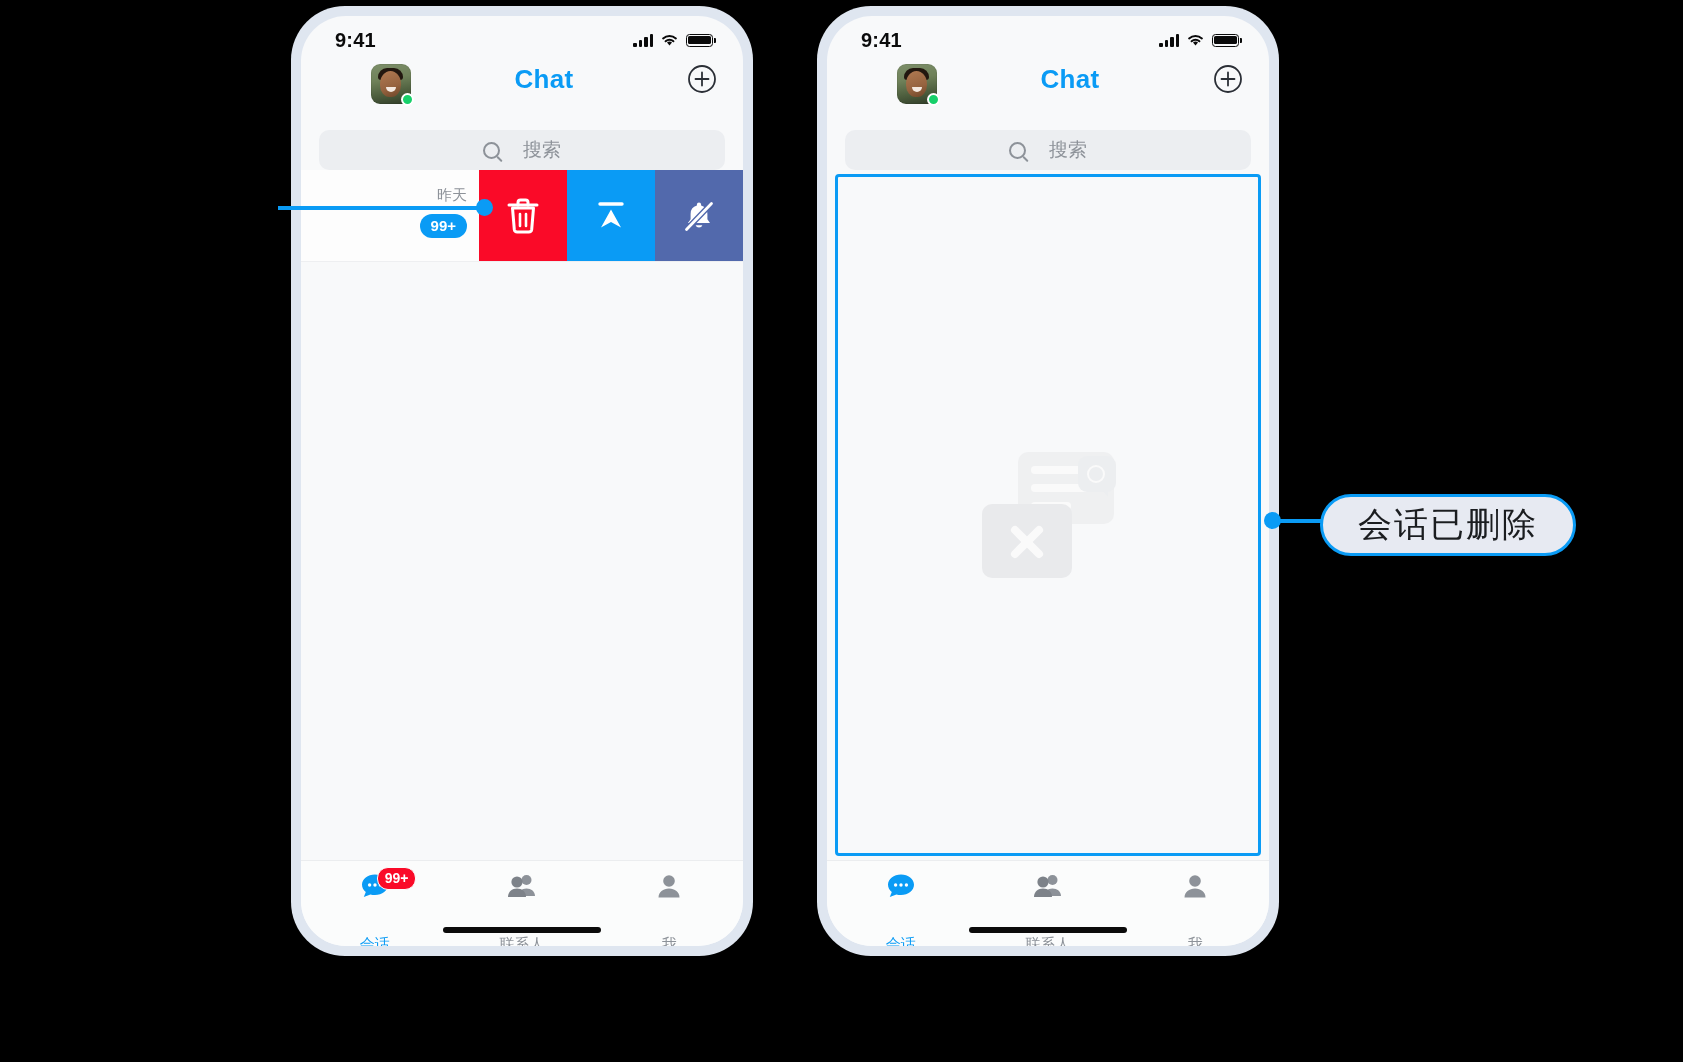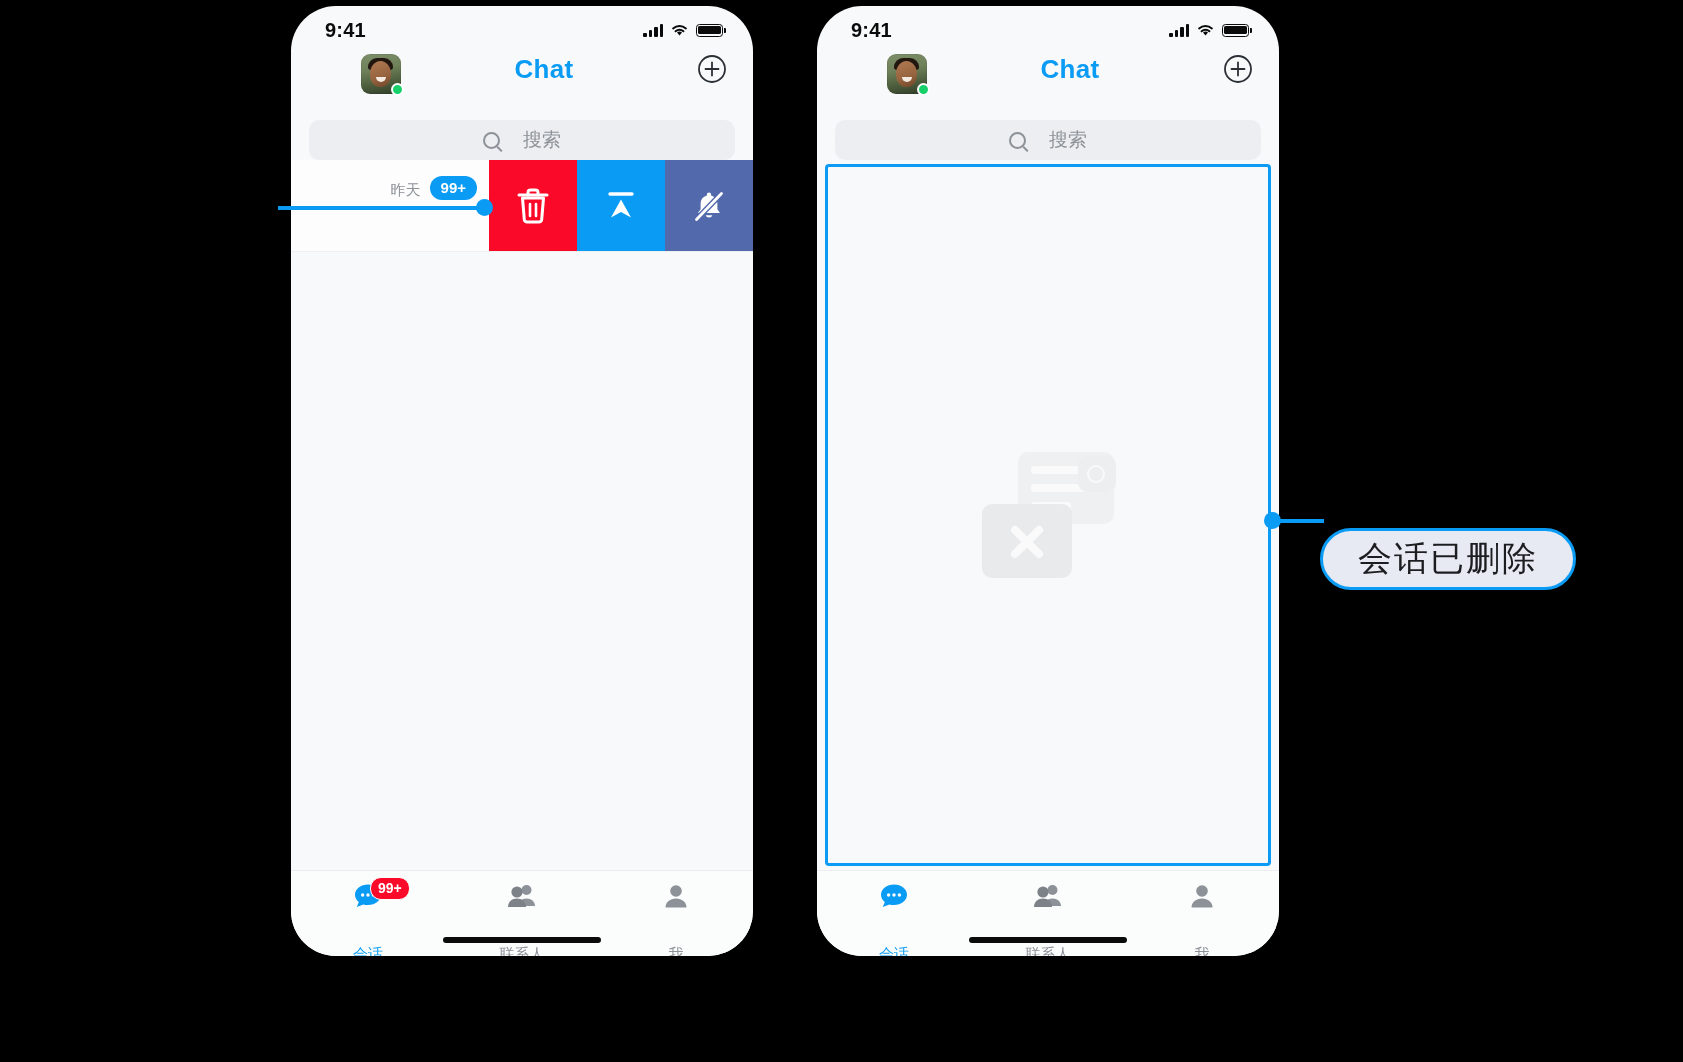--- a/index.html
+++ b/index.html
@@ -11,20 +11,21 @@
     overflow: hidden;
   }
   .stage { position: relative; width: 1683px; height: 1062px; }
 
   
   .phone {
     position: absolute;
     width: 462px; height: 950px;
     background: #dfe6f0;
     border-radius: 54px;
+    padding: 10px;
   }
   .phone.left  { left: 291px; top: 6px; }
   .phone.right { left: 817px; top: 6px; }
   .screen {
     position: relative;
     width: 100%; height: 100%;
     background: #f8f9fa;
     border-radius: 45px;
     overflow: hidden;
     display: flex; flex-direction: column;
@@ -128,21 +129,21 @@
   .swipe-row {
     position: relative; height: 92px; width: 100%;
     background: #fdfdfd; display: flex; align-items: stretch;
     border-bottom: 1px solid #eeeff1;
   }
   .row-content {
     flex: 1 1 auto; position: relative;
   }
   .row-meta {
     position: absolute; right: 12px; top: 16px;
-    display: flex; flex-direction: row; align-items: flex-end; gap: 9px;
+    display: flex; flex-direction: column; align-items: flex-end; gap: 9px;
   }
   .row-time { font-size: 15px; color: #8d9299; }
   .row-badge {
     background: #0a9bf5; color: #fff; font-size: 15px; font-weight: bold;
     border-radius: 13px; padding: 2px 11px; line-height: 1.35;
   }
   .actions { display: flex; flex: none; }
   .action {
     width: 88px; display: flex; align-items: center; justify-content: center;
     cursor: pointer;
@@ -234,21 +235,21 @@
   
   .callout {
     position: absolute;
     background: #e7eaf2; border: 3.5px solid #0a9bf5;
     border-radius: 40px;
     display: flex; align-items: center; justify-content: center;
     font-size: 34px; color: #1b1d20; letter-spacing: 2px;
     white-space: nowrap;
   }
   .callout.left-co  { left: 135px; top: 178px; width: 146px; height: 62px; }
-  .callout.right-co { left: 1320px; top: 494px; width: 256px; height: 62px; margin-top: 34px; }
+  .callout.right-co { left: 1320px; top: 494px; width: 256px; height: 62px; }
   .lead {
     position: absolute; height: 3.5px; background: #0a9bf5;
   }
   .lead.l1 { left: 278px; top: 206px; width: 208px; }
   .lead.l2 { left: 1272px; top: 519px; width: 52px; }
   .knob {
     position: absolute; width: 17px; height: 17px; border-radius: 50%;
     background: #0a9bf5;
   }
   .knob.k1 { left: 476px; top: 199px; }

